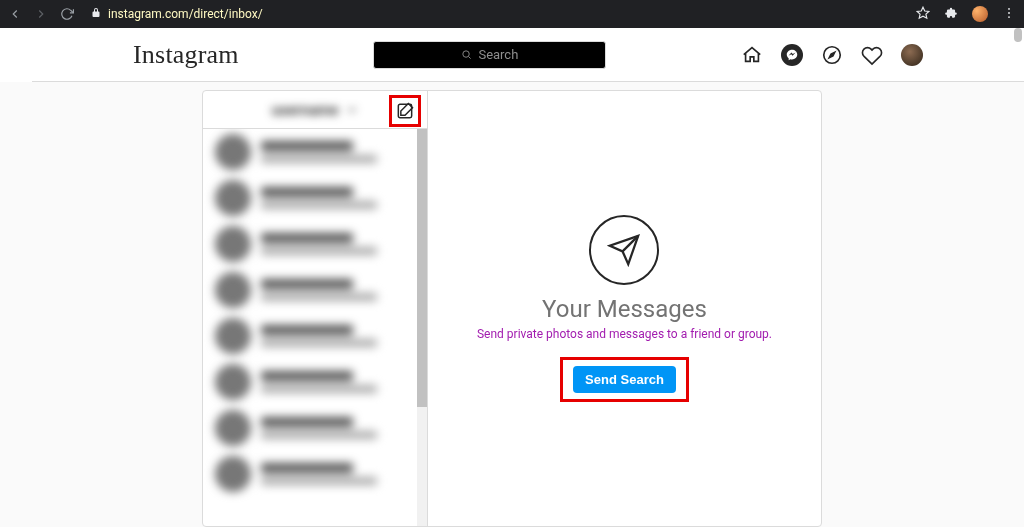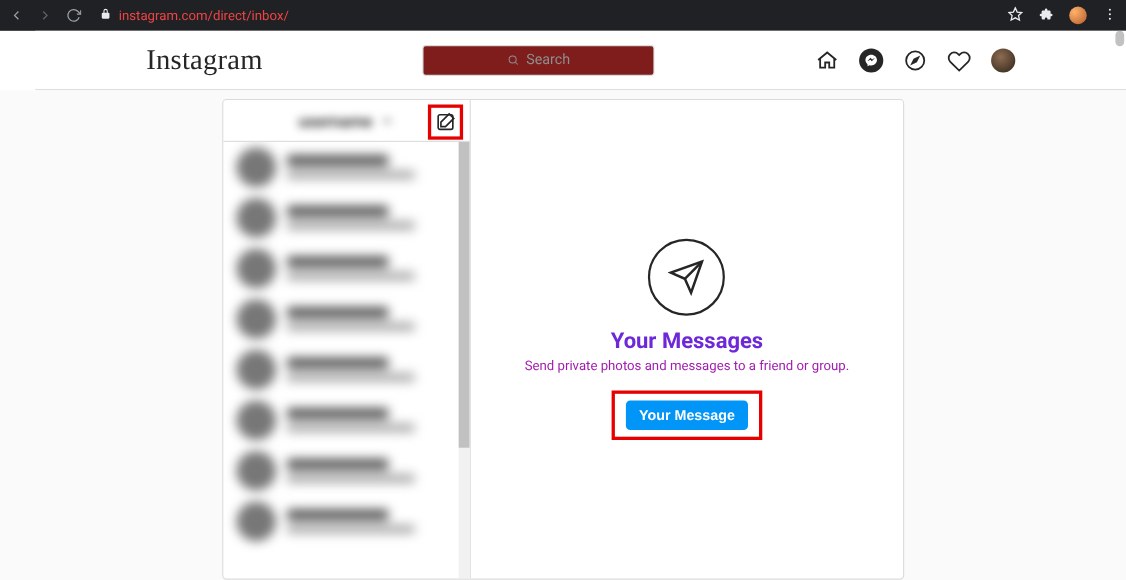--- a/index.html
+++ b/index.html
@@ -1,33 +1,33 @@
 <!DOCTYPE html>
 <html><head>
 <meta charset="utf-8">
 <style>
   * { box-sizing: border-box; margin: 0; padding: 0; }
   html, body { width: 1024px; height: 527px; font-family: -apple-system, BlinkMacSystemFont, "Segoe UI", Roboto, Helvetica, Arial, sans-serif; overflow: hidden; background: #fff; }
   
   .chrome-bar { height: 28px; background: #202124; display: flex; align-items: center; padding: 0 8px; color: #fff; font-size: 12px; gap: 10px; }
   .chrome-nav { display: flex; gap: 12px; align-items: center; color: #9aa0a6; }
   .chrome-icon { width: 14px; height: 14px; display: inline-flex; align-items: center; justify-content: center; }
-  .omnibox { flex: 1; display: flex; align-items: center; gap: 6px; color: #ef4444; padding-left: 6px; }
+  .omnibox { flex: 1; display: flex; align-items: center; gap: 6px; color: #fef9c3; padding-left: 6px; }
   .omnibox .lock { color: #e8eaed; }
   .chrome-right { display: flex; gap: 14px; align-items: center; color: #e8eaed; }
   .star, .puzzle, .dots { color: #e8eaed; }
   .chrome-avatar { width: 16px; height: 16px; border-radius: 50%; background: radial-gradient(circle at 30% 30%, #ffb36b, #b55a2a); }
   .viewport-scroll { position: absolute; right: 2px; top: 28px; bottom: 0; width: 8px; background: transparent; }
   .viewport-scroll::before { content:""; position:absolute; top:0; right:0; width:8px; height:14px; background:#c1c1c1; border-radius:4px; }
 
   
   .ig-nav { height: 54px; border-bottom: 1px solid #dbdbdb; background: #fff; display: flex; align-items: center; justify-content: center; margin-left: 32px; }
   .ig-nav-inner { width: 830px; max-width: 100%; display: flex; align-items: center; justify-content: space-between; padding: 0 20px; }
   .ig-logo { font-family: "Brush Script MT","Segoe Script",cursive; font-size: 26px; font-weight: 500; letter-spacing: .2px; color: #262626; }
-  .ig-search { width: 211px; height: 28px; background: #7f1d1d; border: 1px solid #dbdbdb; border-radius: 3px; display: flex; align-items: center; justify-content: center; gap: 6px; color: #8e8e8e; font-size: 13px; }
+  .ig-search { width: 233px; height: 28px; background: #000000; border: 1px solid #dbdbdb; border-radius: 3px; display: flex; align-items: center; justify-content: center; gap: 6px; color: #8e8e8e; font-size: 13px; }
   .ig-icons { display: flex; gap: 18px; align-items: center; }
   .ig-icon { width: 22px; height: 22px; display:flex; align-items:center; justify-content:center; color:#262626; }
   .ig-avatar { width: 22px; height: 22px; border-radius: 50%; background: radial-gradient(circle at 40% 35%, #8c6b52, #2e2317); }
   .msgr-badge { background:#262626; border-radius:50%; width:22px; height:22px; display:flex; align-items:center; justify-content:center; }
   .msgr-badge svg { color:#fff; }
 
   
   .ig-main { position:absolute; top: 82px; left:0; right:0; bottom:0; background:#fafafa; display:flex; justify-content:center; padding-top: 8px; }
   .dm-box { width: 620px; height: 100%; background:#fff; border:1px solid #dbdbdb; border-radius:4px; display:flex; overflow:hidden; }
   .dm-left { width: 225px; border-right:1px solid #dbdbdb; display:flex; flex-direction:column; }
@@ -40,21 +40,21 @@
   .thread .ava { width:36px; height:36px; border-radius:50%; background:#777; flex:0 0 36px; }
   .thread .txt { flex:1; }
   .thread .name { height:10px; width:60%; background:#555; border-radius:2px; margin-bottom:4px; }
   .thread .sub { height:8px; width:75%; background:#aaa; border-radius:2px; }
   .threads-scroll { position:absolute; right:0; top:0; width:10px; height:100%; background:#f1f1f1; }
   .threads-scroll .thumb { width:10px; height:70%; background:#c1c1c1; }
 
   .dm-right { flex:1; display:flex; align-items:center; justify-content:center; }
   .empty { display:flex; flex-direction:column; align-items:center; text-align:center; }
   .circle { width:70px; height:70px; border:2px solid #262626; border-radius:50%; display:flex; align-items:center; justify-content:center; margin-bottom:10px; }
-  .empty h2 { font-size:20px; font-weight:700; color:#6d28d9; margin-bottom:4px; }
+  .empty h2 { font-size:24px; font-weight:400; color:#737373; margin-bottom:4px; }
   .empty p { font-size:12px; color:#a21caf; margin-bottom:16px; }
   .send-wrap { border:3px solid #e60000; padding:6px 10px; }
   .send-btn { background:#0095f6; color:#fff; border:none; border-radius:4px; padding:6px 12px; font-size:13px; font-weight:600; cursor:pointer; }
 </style>
 </head>
 <body>
 
 <div class="chrome-bar">
   <div class="chrome-nav">
     <span class="chrome-icon">
@@ -230,18 +230,18 @@
       <div class="empty">
         <div class="circle">
           <svg viewBox="0 0 24 24" width="34" height="34" fill="none" stroke="#262626" stroke-width="1.6">
               <path d="M22 2 11 13"></path>
               <path d="M22 2 15 22l-4-9-9-4 20-7z"></path>
             </svg>
         </div>
         <h2>Your Messages</h2>
         <p>Send private photos and messages to a friend or group.</p>
         <div class="send-wrap">
-          <button class="send-btn">Your Message</button>
+          <button class="send-btn">Send Search</button>
         </div>
       </div>
     </div>
   </div>
 </div>
 
 </body></html>

